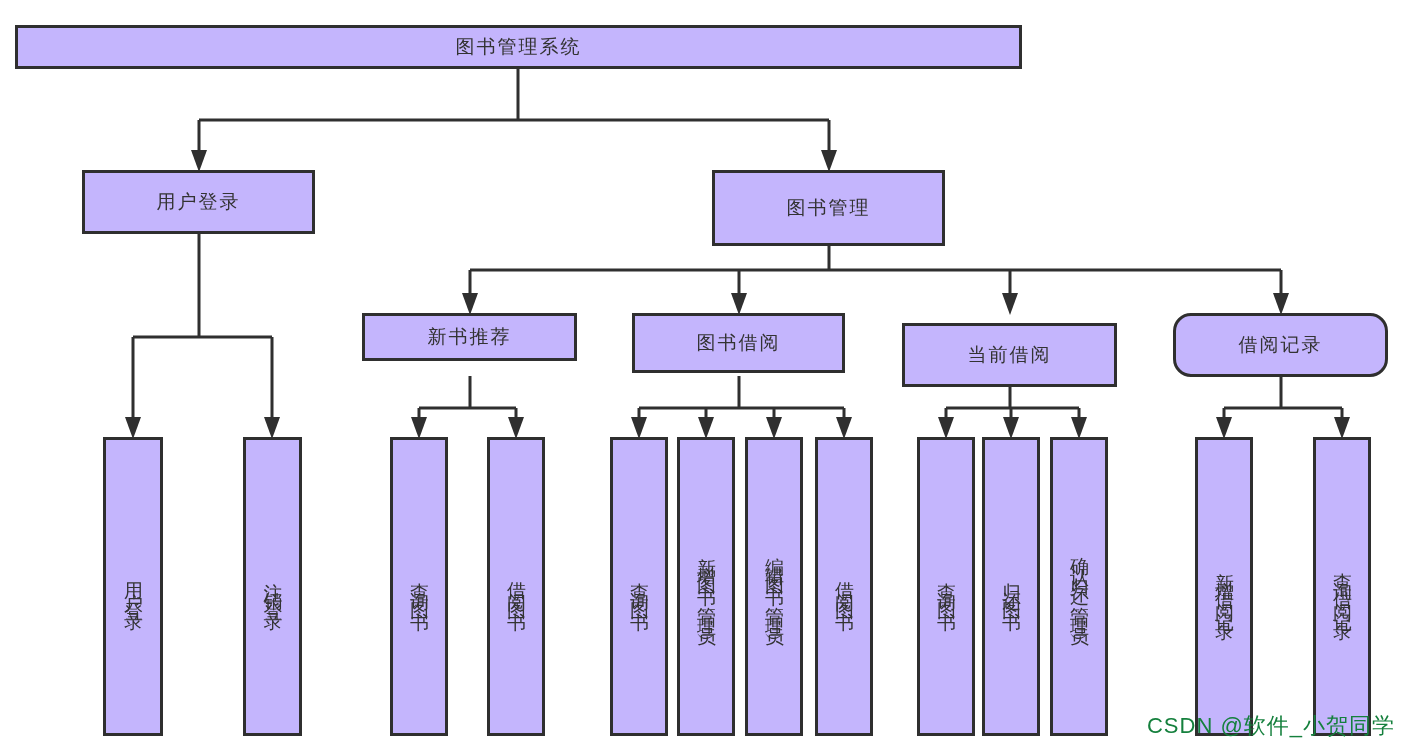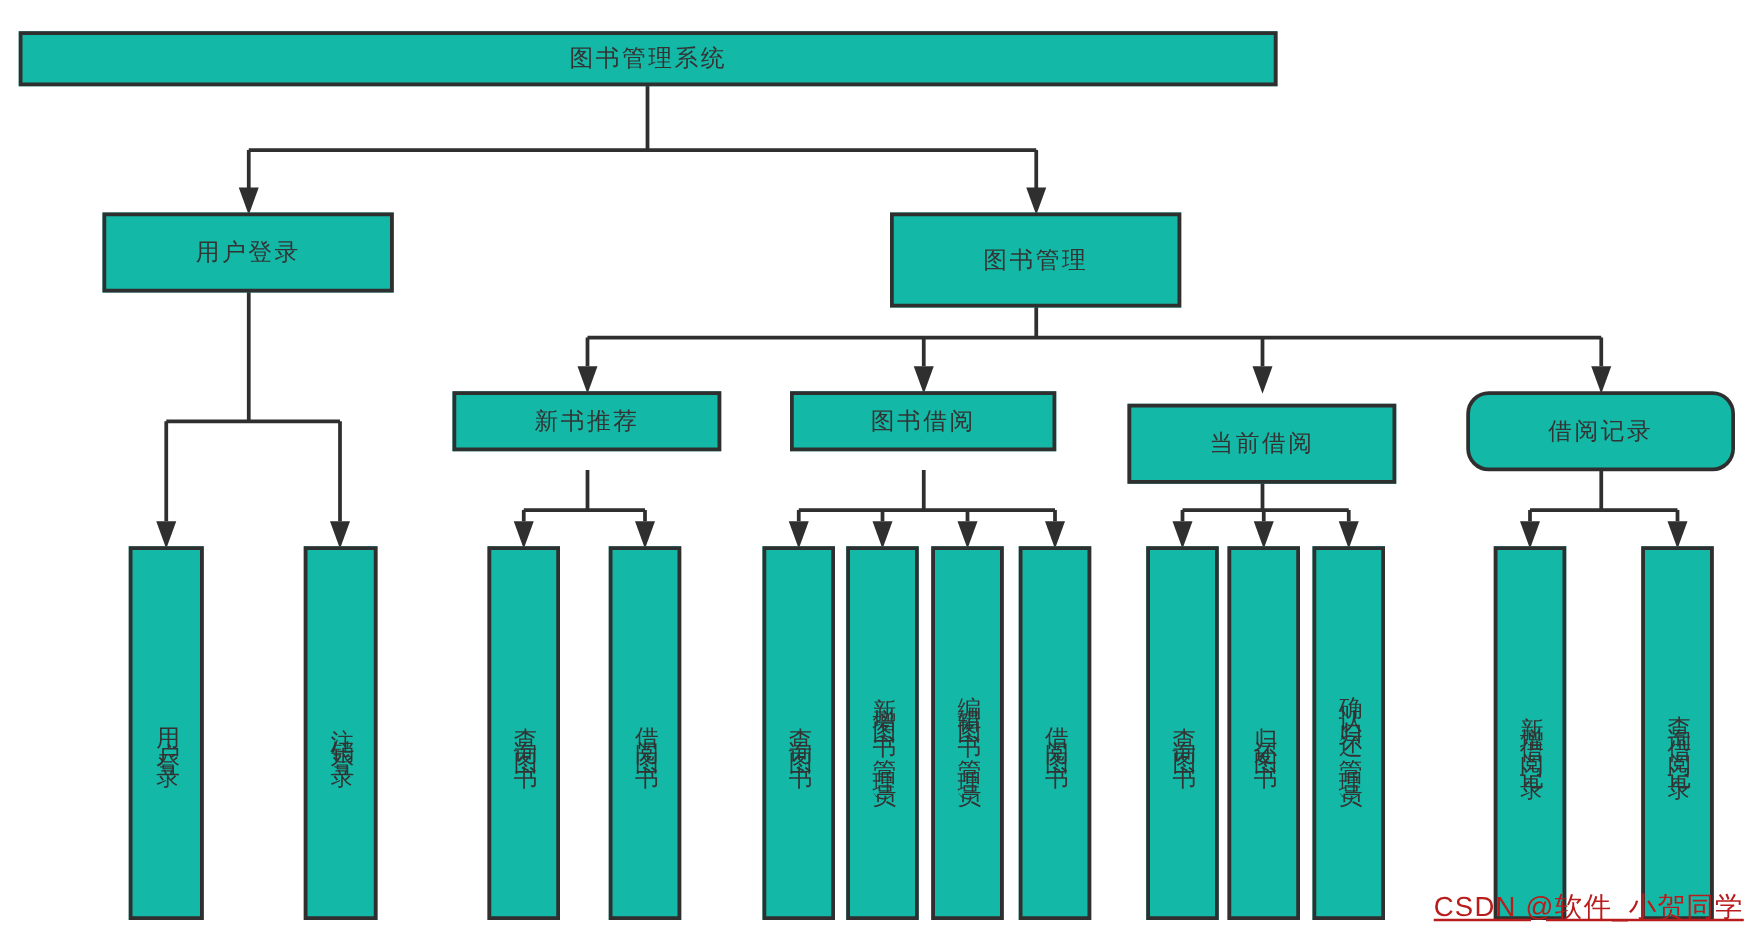--- a/index.html
+++ b/index.html
@@ -13,21 +13,21 @@
   }
   .connectors {
     position: absolute;
     left: 0; top: 0;
     z-index: 1;
   }
   .box {
     position: absolute;
     box-sizing: border-box;
     border: 3px solid #2f2f2f;
-    background: #14b8a6;
+    background: #c4b5fd;
     display: flex;
     align-items: center;
     justify-content: center;
     font-size: 19px;
     color: #333333;
     letter-spacing: 2px;
     z-index: 2;
     text-align: center;
   }
   .vbox {
@@ -36,24 +36,23 @@
     letter-spacing: 10px;
     line-height: 1.1;
     font-size: 19px;
   }
   .watermark {
     position: absolute;
     top: 711px;
     right: 10px;
     font-size: 22px;
     letter-spacing: 1px;
-    color: #b91c1c;
+    color: #15803d;
     z-index: 3;
     white-space: nowrap;
-    text-decoration: underline;
   }
 </style>
 </head>
 <body>
 
 <div class="canvas">
 
   <svg class="connectors" width="1405" height="747" viewBox="0 0 1405 747">
     <g stroke="#2f2f2f" stroke-width="3" fill="none">
 
@@ -93,21 +92,21 @@
       <polygon points="1334,417 1350,417 1342,439"></polygon>
     </g>
   </svg>
 
   <div class="box" style="left:15px; top:25px; width:1007px; height:44px;">图书管理系统</div>
 
   <div class="box" style="left:82px; top:170px; width:233px; height:64px;">用户登录</div>
   <div class="box" style="left:712px; top:170px; width:233px; height:76px;font-family:Liberation Serif, serif;">图书管理</div>
 
   <div class="box" style="left:362px; top:313px; width:215px; height:48px;">新书推荐</div>
-  <div class="box" style="left:632px; top:313px; width:213px; height:48px;">图书借阅</div>
+  <div class="box" style="left:632px; top:313px; width:213px; height:60px;">图书借阅</div>
   <div class="box" style="left:902px; top:323px; width:215px; height:64px;">当前借阅</div>
   <div class="box" style="left:1173px; top:313px; width:215px; height:64px;border-radius:18px;">借阅记录</div>
 
   <div class="box vbox" style="left:103px; top:437px; width:60px; height:299px;">用户登录</div>
   <div class="box vbox" style="left:243px; top:437px; width:59px; height:299px;">注销登录</div>
 
   <div class="box vbox" style="left:390px; top:437px; width:58px; height:299px;">查询图书</div>
   <div class="box vbox" style="left:487px; top:437px; width:58px; height:299px;">借阅图书</div>
 
   <div class="box vbox" style="left:610px; top:437px; width:58px; height:299px;">查询图书</div>

